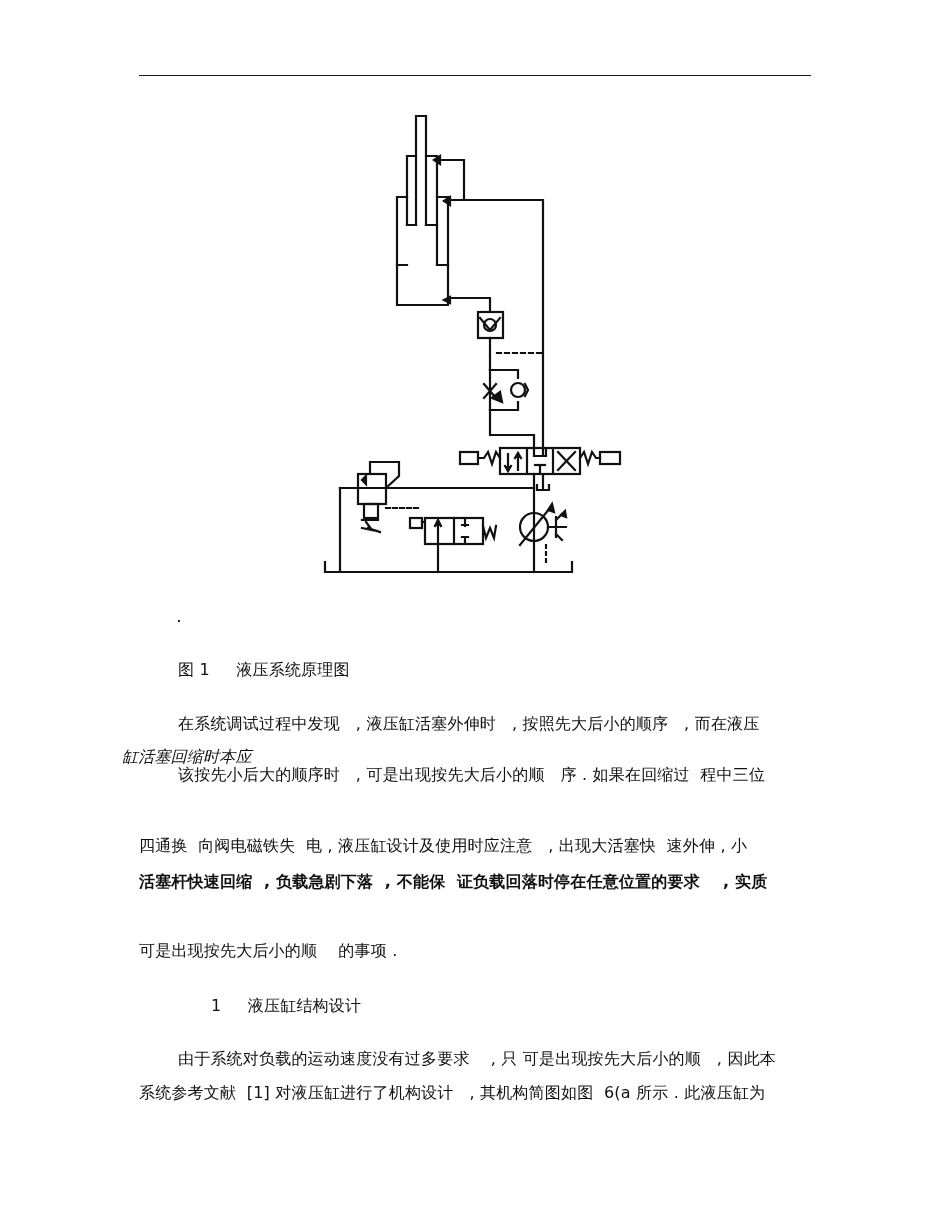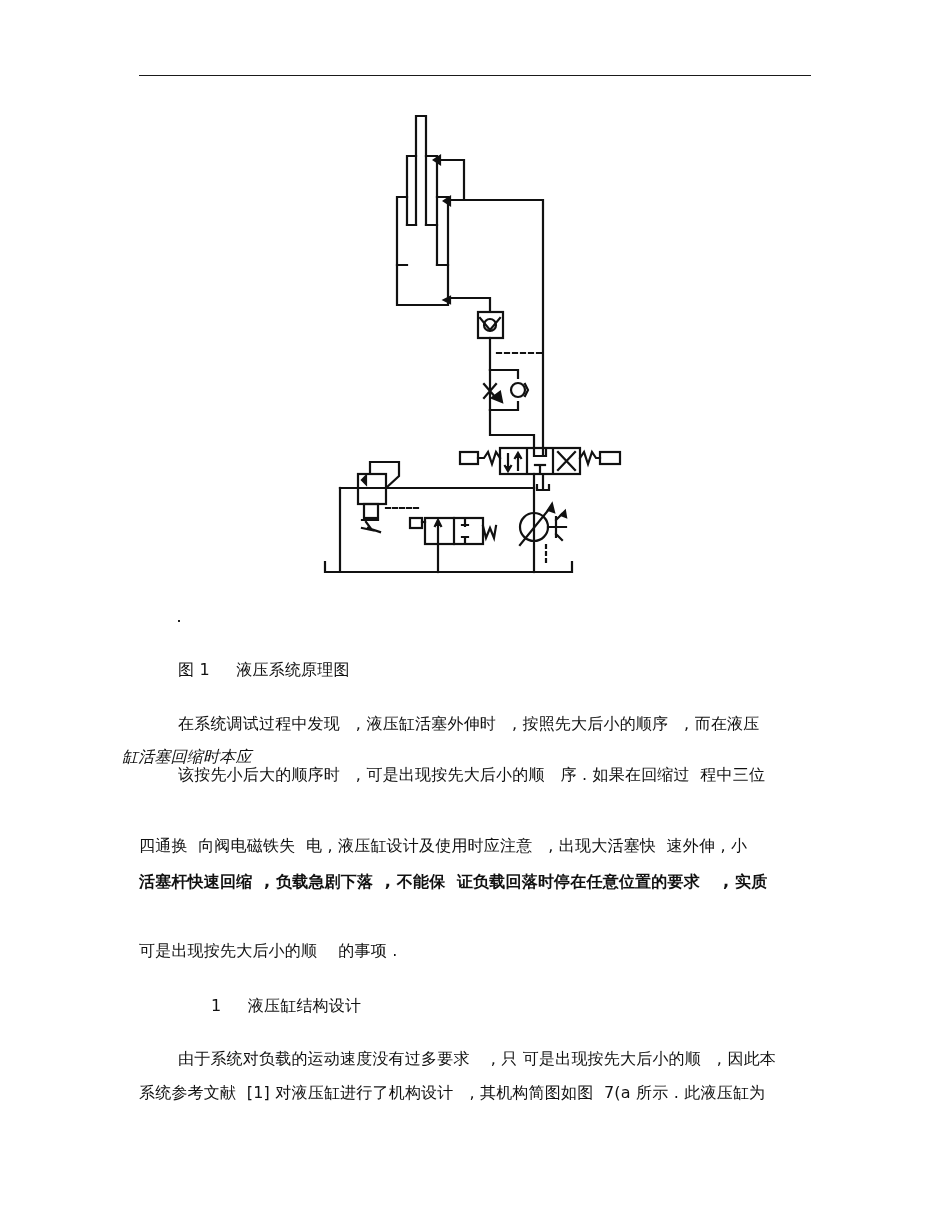--- a/index.html
+++ b/index.html
@@ -145,15 +145,15 @@
   <div class="text-line p1-l2">缸活塞回缩时本应</div>
 
   <div class="text-line p2-l1">该按先小后大的顺序时   , 可是出现按先大后小的顺   序 . 如果在回缩过  程中三位</div>
   <div class="text-line p2-l2">四通换  向阀电磁铁失  电 , 液压缸设计及使用时应注意   , 出现大活塞快  速外伸 , 小</div>
   <div class="text-line p2-l3">活塞杆快速回缩  , 负载急剧下落  , 不能保  证负载回落时停在任意位置的要求    , 实质</div>
   <div class="text-line p2-l5">可是出现按先大后小的顺    的事项 .</div>
 
   <div class="text-line section">1     液压缸结构设计</div>
 
   <div class="text-line p3-l1">由于系统对负载的运动速度没有过多要求    , 只 可是出现按先大后小的顺   , 因此本</div>
-  <div class="text-line p3-l2">系统参考文献  [1] 对液压缸进行了机构设计   , 其机构简图如图  7(a 所示 . 此液压缸为</div>
+  <div class="text-line p3-l2">系统参考文献  [1] 对液压缸进行了机构设计   , 其机构简图如图  6(a 所示 . 此液压缸为</div>
 
 </div>
 
 </body></html>

